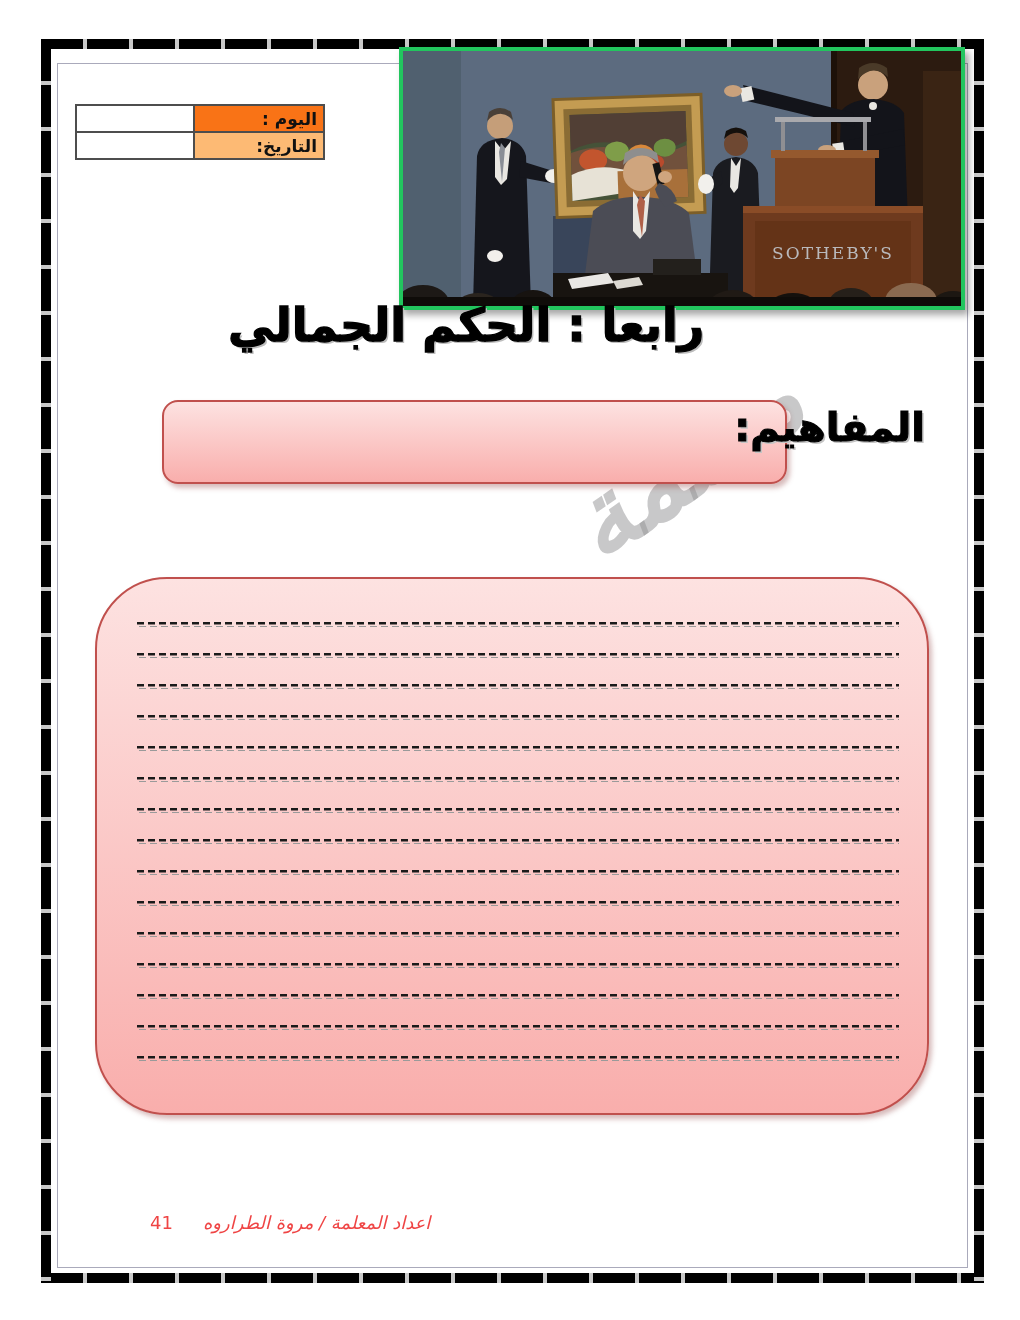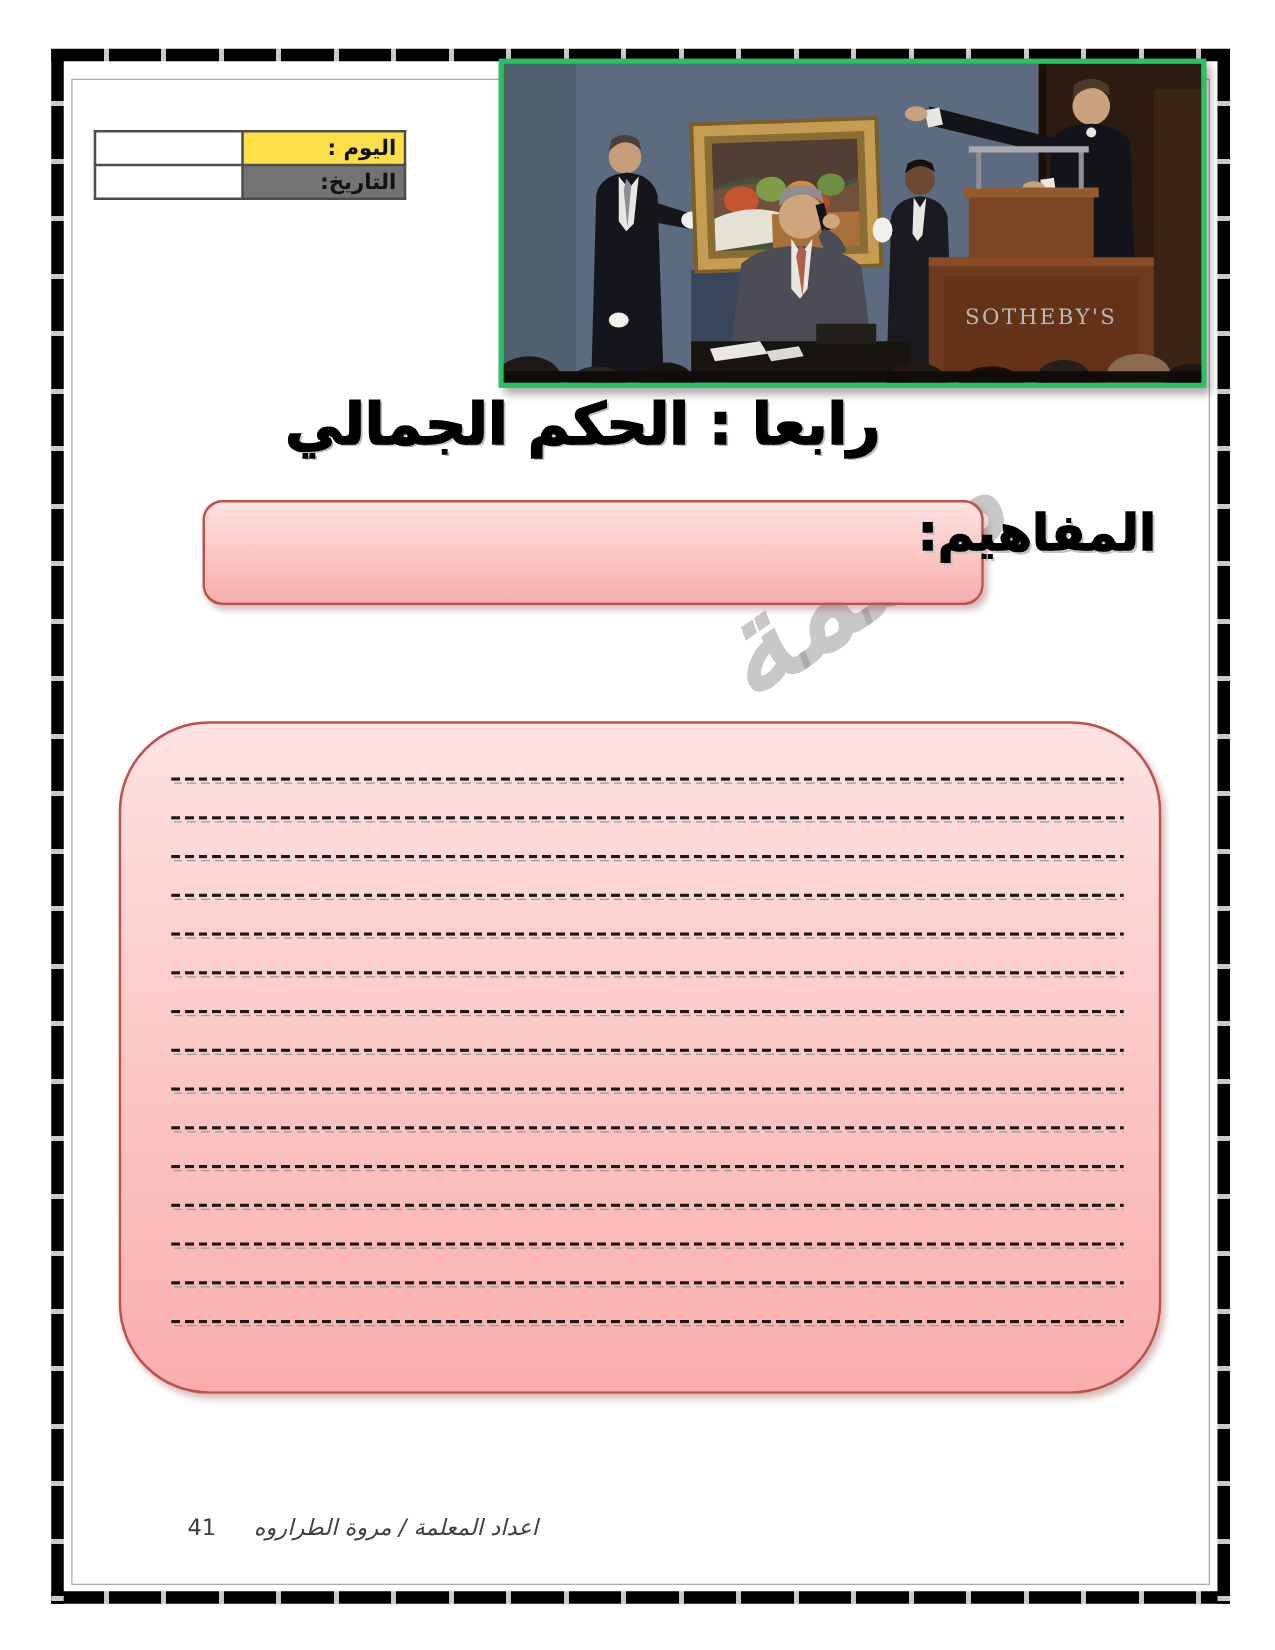--- a/index.html
+++ b/index.html
@@ -34,21 +34,21 @@
   .datetable td.val{width:108px;background:#fff;}
   
   .photo{
     position:absolute;left:399px;top:47px;width:558px;height:255px;
     border:4px solid #22c55e;background:#5c6b7f;z-index:4;
     box-shadow:4px 5px 7px rgba(0,0,0,.35);
   }
   .photo svg{display:block;}
   
   .doc-title{
-    position:absolute;left:228px;top:312px;z-index:5;direction:rtl;
+    position:absolute;left:228px;top:298px;z-index:5;direction:rtl;
     font-size:46px;font-weight:900;color:#000;
     -webkit-text-stroke:1.3px #000;
     text-shadow:2px 2px 0 #bdbdbd;
     white-space:nowrap;
   }
   .side-label{
     position:absolute;z-index:5;direction:rtl;font-weight:900;color:#000;
     -webkit-text-stroke:1.1px #000;text-shadow:2px 2px 0 #c4c4c4;white-space:nowrap;
   }
   .concepts-label{top:404px;right:95px;font-size:40px;text-align:center;}
@@ -79,43 +79,43 @@
     font-size:105px;font-style:italic;font-weight:bold;
     color:rgba(145,145,148,.5);
     transform:rotate(-35deg);transform-origin:center;
     direction:rtl;text-align:center;letter-spacing:4px;
     user-select:none;
   }
   
   .footer{
     position:absolute;left:150px;top:1212px;z-index:5;
     display:flex;align-items:baseline;gap:30px;
-    font-size:18px;color:#404040;justify-content:center;
+    font-size:18px;color:#ef4444;justify-content:center;
   }
   .footer .arabic{direction:rtl;font-style:italic;}
 </style>
 </head>
 <body>
 
 <div class="page">
 
   <div class="band h top"></div>
   <div class="band h bottom"></div>
   <div class="band v left"></div>
   <div class="band v right"></div>
   <div class="inner-frame"></div>
 
   <table class="datetable">
     <tbody>
         <tr>
-      <td class="lbl" id="lbl-day" style="background: #fde047;">اليوم :</td>
+      <td class="lbl" id="lbl-day" style="background: #f97316;">اليوم :</td>
       <td class="val"></td>
     </tr>
     <tr>
-      <td class="lbl" id="lbl-date" style="background: #737373;">التاريخ:</td>
+      <td class="lbl" id="lbl-date" style="background: #fdba74;">التاريخ:</td>
       <td class="val"></td>
     </tr>
   </tbody>
     </table>
 
   <div class="photo">
     <svg width="558" height="255" viewBox="0 0 558 255">
 
       <rect x="0" y="0" width="558" height="255" fill="#5c6b7f"></rect>
       <rect x="0" y="0" width="58" height="255" fill="#50606f"></rect>

